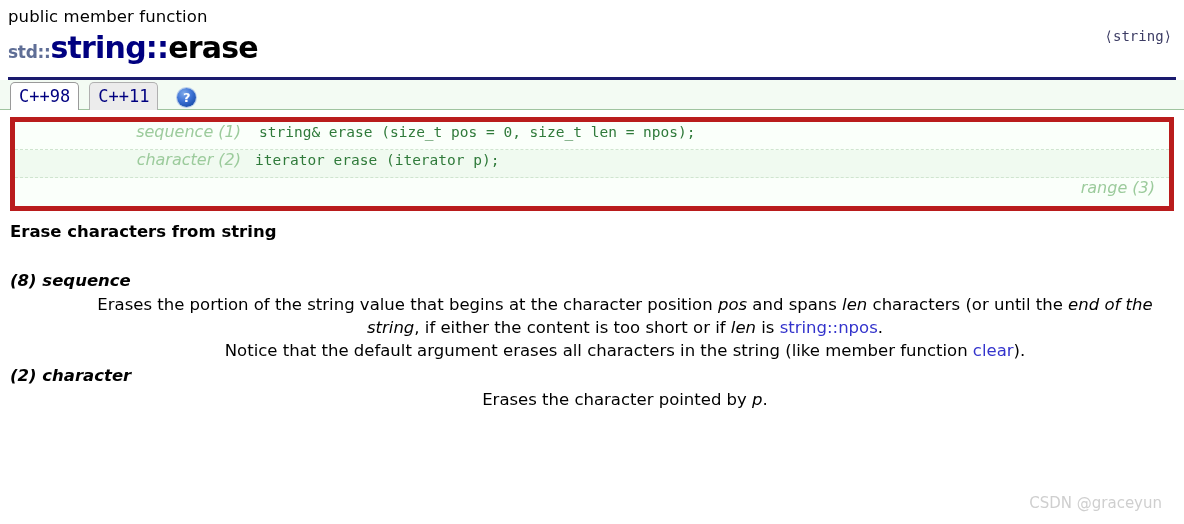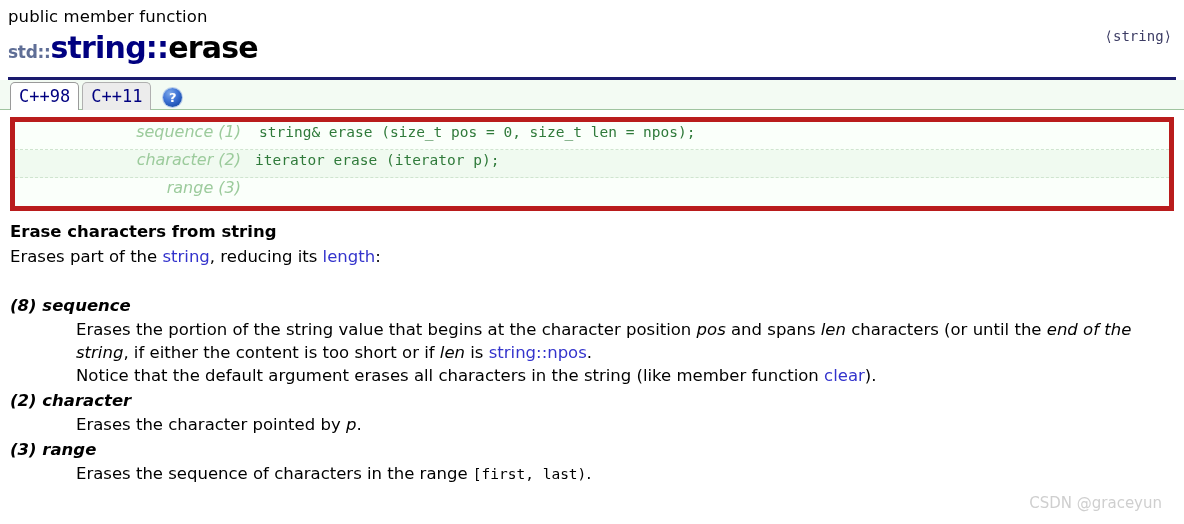--- a/index.html
+++ b/index.html
@@ -76,21 +76,21 @@
     height: 30px;
     background: #f3fbf3;
     border-bottom: 1px solid #9fc49f;
     padding-left: 10px;
     box-sizing: border-box;
   }
   .tabstrip-inner {
     display: flex;
     align-items: flex-end;
     height: 30px;
-    gap: 3px;
+    gap: 10px;
   }
   .tab {
     font-family: "DejaVu Sans Mono", "Liberation Mono", monospace;
     font-size: 17px;
     color: #000080;
     padding: 2px 8px 3px 8px;
     border: 1px solid #b4b4b4;
     border-bottom: none;
     border-radius: 5px 5px 0 0;
     line-height: 22px;
@@ -141,21 +141,21 @@
     background: #fafffa;
     box-sizing: border-box;
   }
   .sig-row {
     display: flex;
     align-items: baseline;
     height: 28px;
     border-bottom: 1px dashed #cfe5cf;
     box-sizing: border-box;
   }
-  .sig-row:last-child { border-bottom: none; }
+  .sig-row:last-child { border-bottom: none; justify-content: flex-end; }
   .sig-row.alt { background: #f0faf0; }
   .sig-label {
     width: 240px;
     flex: 0 0 240px;
     text-align: right;
     padding-right: 14px;
     box-sizing: border-box;
     font-style: italic;
     font-size: 16px;
     color: #9ccb9c;
@@ -201,20 +201,21 @@
     font-weight: bold;
     font-style: italic;
     line-height: 24px;
     color: #000000;
   }
   .variant-body {
     font-size: 16.5px;
     line-height: 23px;
     padding-left: 66px;
     color: #000000;
+    text-align: center;
   }
   .it { font-style: italic; }
   .mono {
     font-family: "DejaVu Sans Mono", "Liberation Mono", monospace;
     font-size: 14.5px;
   }
 
   
   .watermark {
     position: absolute;
@@ -262,35 +263,30 @@
     <div class="sig-code ind2">iterator erase (iterator p);</div>
   </div>
   <div class="sig-row">
     <div class="sig-label">range (3)</div>
   </div>
 </div>
 
 <div class="content">
   <h2 class="section-title">Erase characters from string</h2>
 
-  <p class="lead"><span>Erases part of the </span><a class="ref">string</a><span>, reducing its </span><a class="ref">length</a><span>:</span></p>
 
   <div class="variants">
 
     <div class="variant">
       <div class="variant-head">(8) sequence</div>
       <div class="variant-body"><span>Erases the portion of the string value that begins at the character position </span><span class="it">pos</span><span> and spans </span><span class="it">len</span><span> characters (or until the </span><span class="it">end of the string</span><span>, if either the content is too short or if </span><span class="it">len</span><span> is </span><a class="ref">string::npos</a><span>.</span><br><span>Notice that the default argument erases all characters in the string (like member function </span><a class="ref">clear</a><span>).</span></div>
     </div>
 
     <div class="variant">
       <div class="variant-head">(2) character</div>
       <div class="variant-body"><span>Erases the character pointed by </span><span class="it">p</span><span>.</span></div>
     </div>
 
-    <div class="variant">
-      <div class="variant-head">(3) range</div>
-      <div class="variant-body"><span>Erases the sequence of characters in the range </span><span class="mono">[first, last)</span><span>.</span></div>
-    </div>
 
   </div>
 </div>
 
 <div class="watermark">CSDN @graceyun</div>
 
 </body></html>

